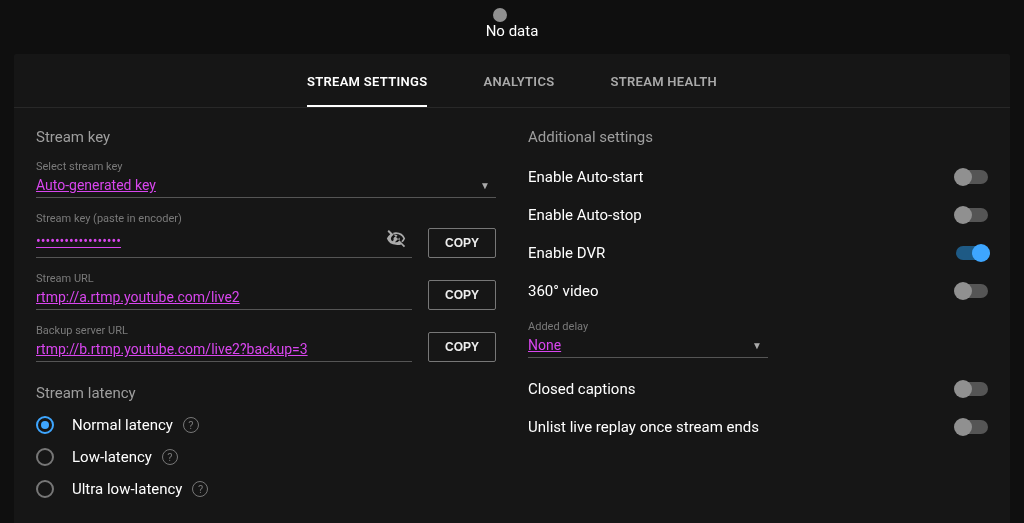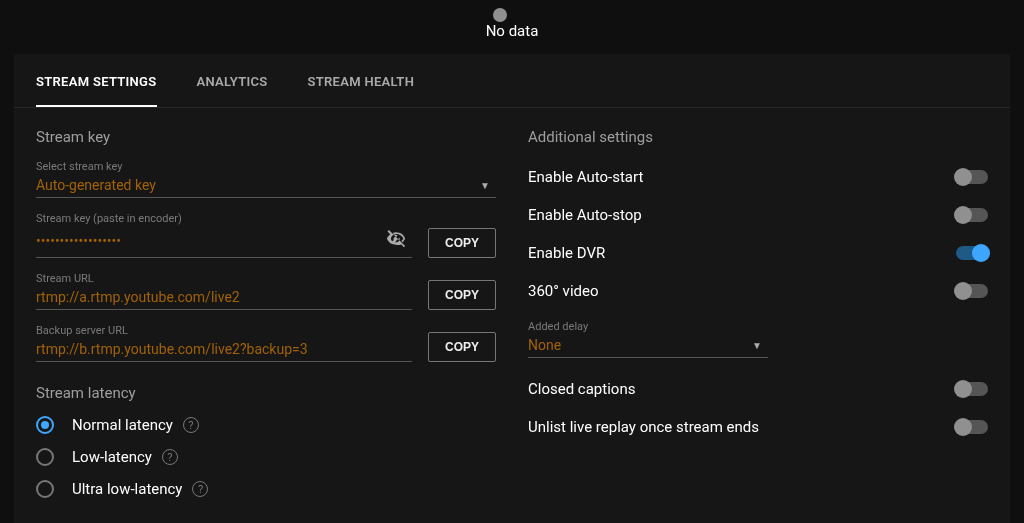--- a/index.html
+++ b/index.html
@@ -2,30 +2,30 @@
 <html><head>
 <meta charset="utf-8">
 <style>
   * { box-sizing: border-box; margin: 0; padding: 0; }
   html, body { width: 1024px; height: 523px; background: #0f0f0f; font-family: Roboto, Arial, sans-serif; color: #aaa; overflow: hidden; }
   .top-row { display: flex; align-items: center; padding: 8px 28px 14px 28px; flex-direction: column; }
   .top-radio { width: 14px; height: 14px; border-radius: 50%; border: 2px solid #909090; margin-right: 24px; }
   .top-radio.filled { background: #909090; }
   .top-label { color: #fff; font-size: 15px; }
   .panel { background: #161616; margin: 0 14px; border-radius: 2px; padding: 0 0 30px 0; }
-  .tabs { display: flex; gap: 40px; padding: 18px 22px 0 22px; border-bottom: 1px solid rgba(255,255,255,0.08); }
+  .tabs { display: flex; gap: 56px; padding: 18px 22px 0 22px; border-bottom: 1px solid rgba(255,255,255,0.08); justify-content: center; }
   .tab { font-size: 13px; font-weight: 600; letter-spacing: .3px; color: #aaa; padding: 2px 0 16px 0; cursor: pointer; }
   .tab.active { color: #fff; border-bottom: 2px solid #fff; }
   .content { display: flex; gap: 32px; padding: 20px 22px 0 22px; }
   .col { flex: 1; }
   .section-title { color: #9e9e9e; font-size: 15px; margin-bottom: 14px; }
   .field-label { color: #7a7a7a; font-size: 11px; margin-bottom: 2px; }
   .field-wrap { margin-bottom: 14px; }
   .select-row, .input-row { display: flex; align-items: center; border-bottom: 1px solid #555; padding: 2px 0 4px 0; }
-  .select-value, .input-value { color: #a16207; font-size: 14px; flex: 1; }
+  .select-value, .input-value { color: #d946ef; font-size: 14px; flex: 1; text-decoration: underline; }
   .select-caret { color: #aaa; font-size: 10px; padding: 0 6px; }
   .row-with-copy { display: flex; align-items: flex-end; gap: 16px; }
   .row-with-copy .field-wrap { flex: 1; margin-bottom: 0; }
   .copy-btn { background: transparent; border: 1px solid #777; color: #eee; font-size: 12px; font-weight: 600; padding: 7px 16px; cursor: pointer; border-radius: 2px; }
   .eye-icon { padding: 0 6px; }
   .eye-icon svg { width: 20px; height: 20px; fill: #aaa; }
   .latency-opts { margin-top: 6px; }
   .radio-row { display: flex; align-items: center; margin: 14px 0; cursor: pointer; }
   .radio { width: 18px; height: 18px; border: 2px solid #777; border-radius: 50%; margin-right: 18px; position: relative; }
   .radio.selected { border-color: #3ea6ff; }

